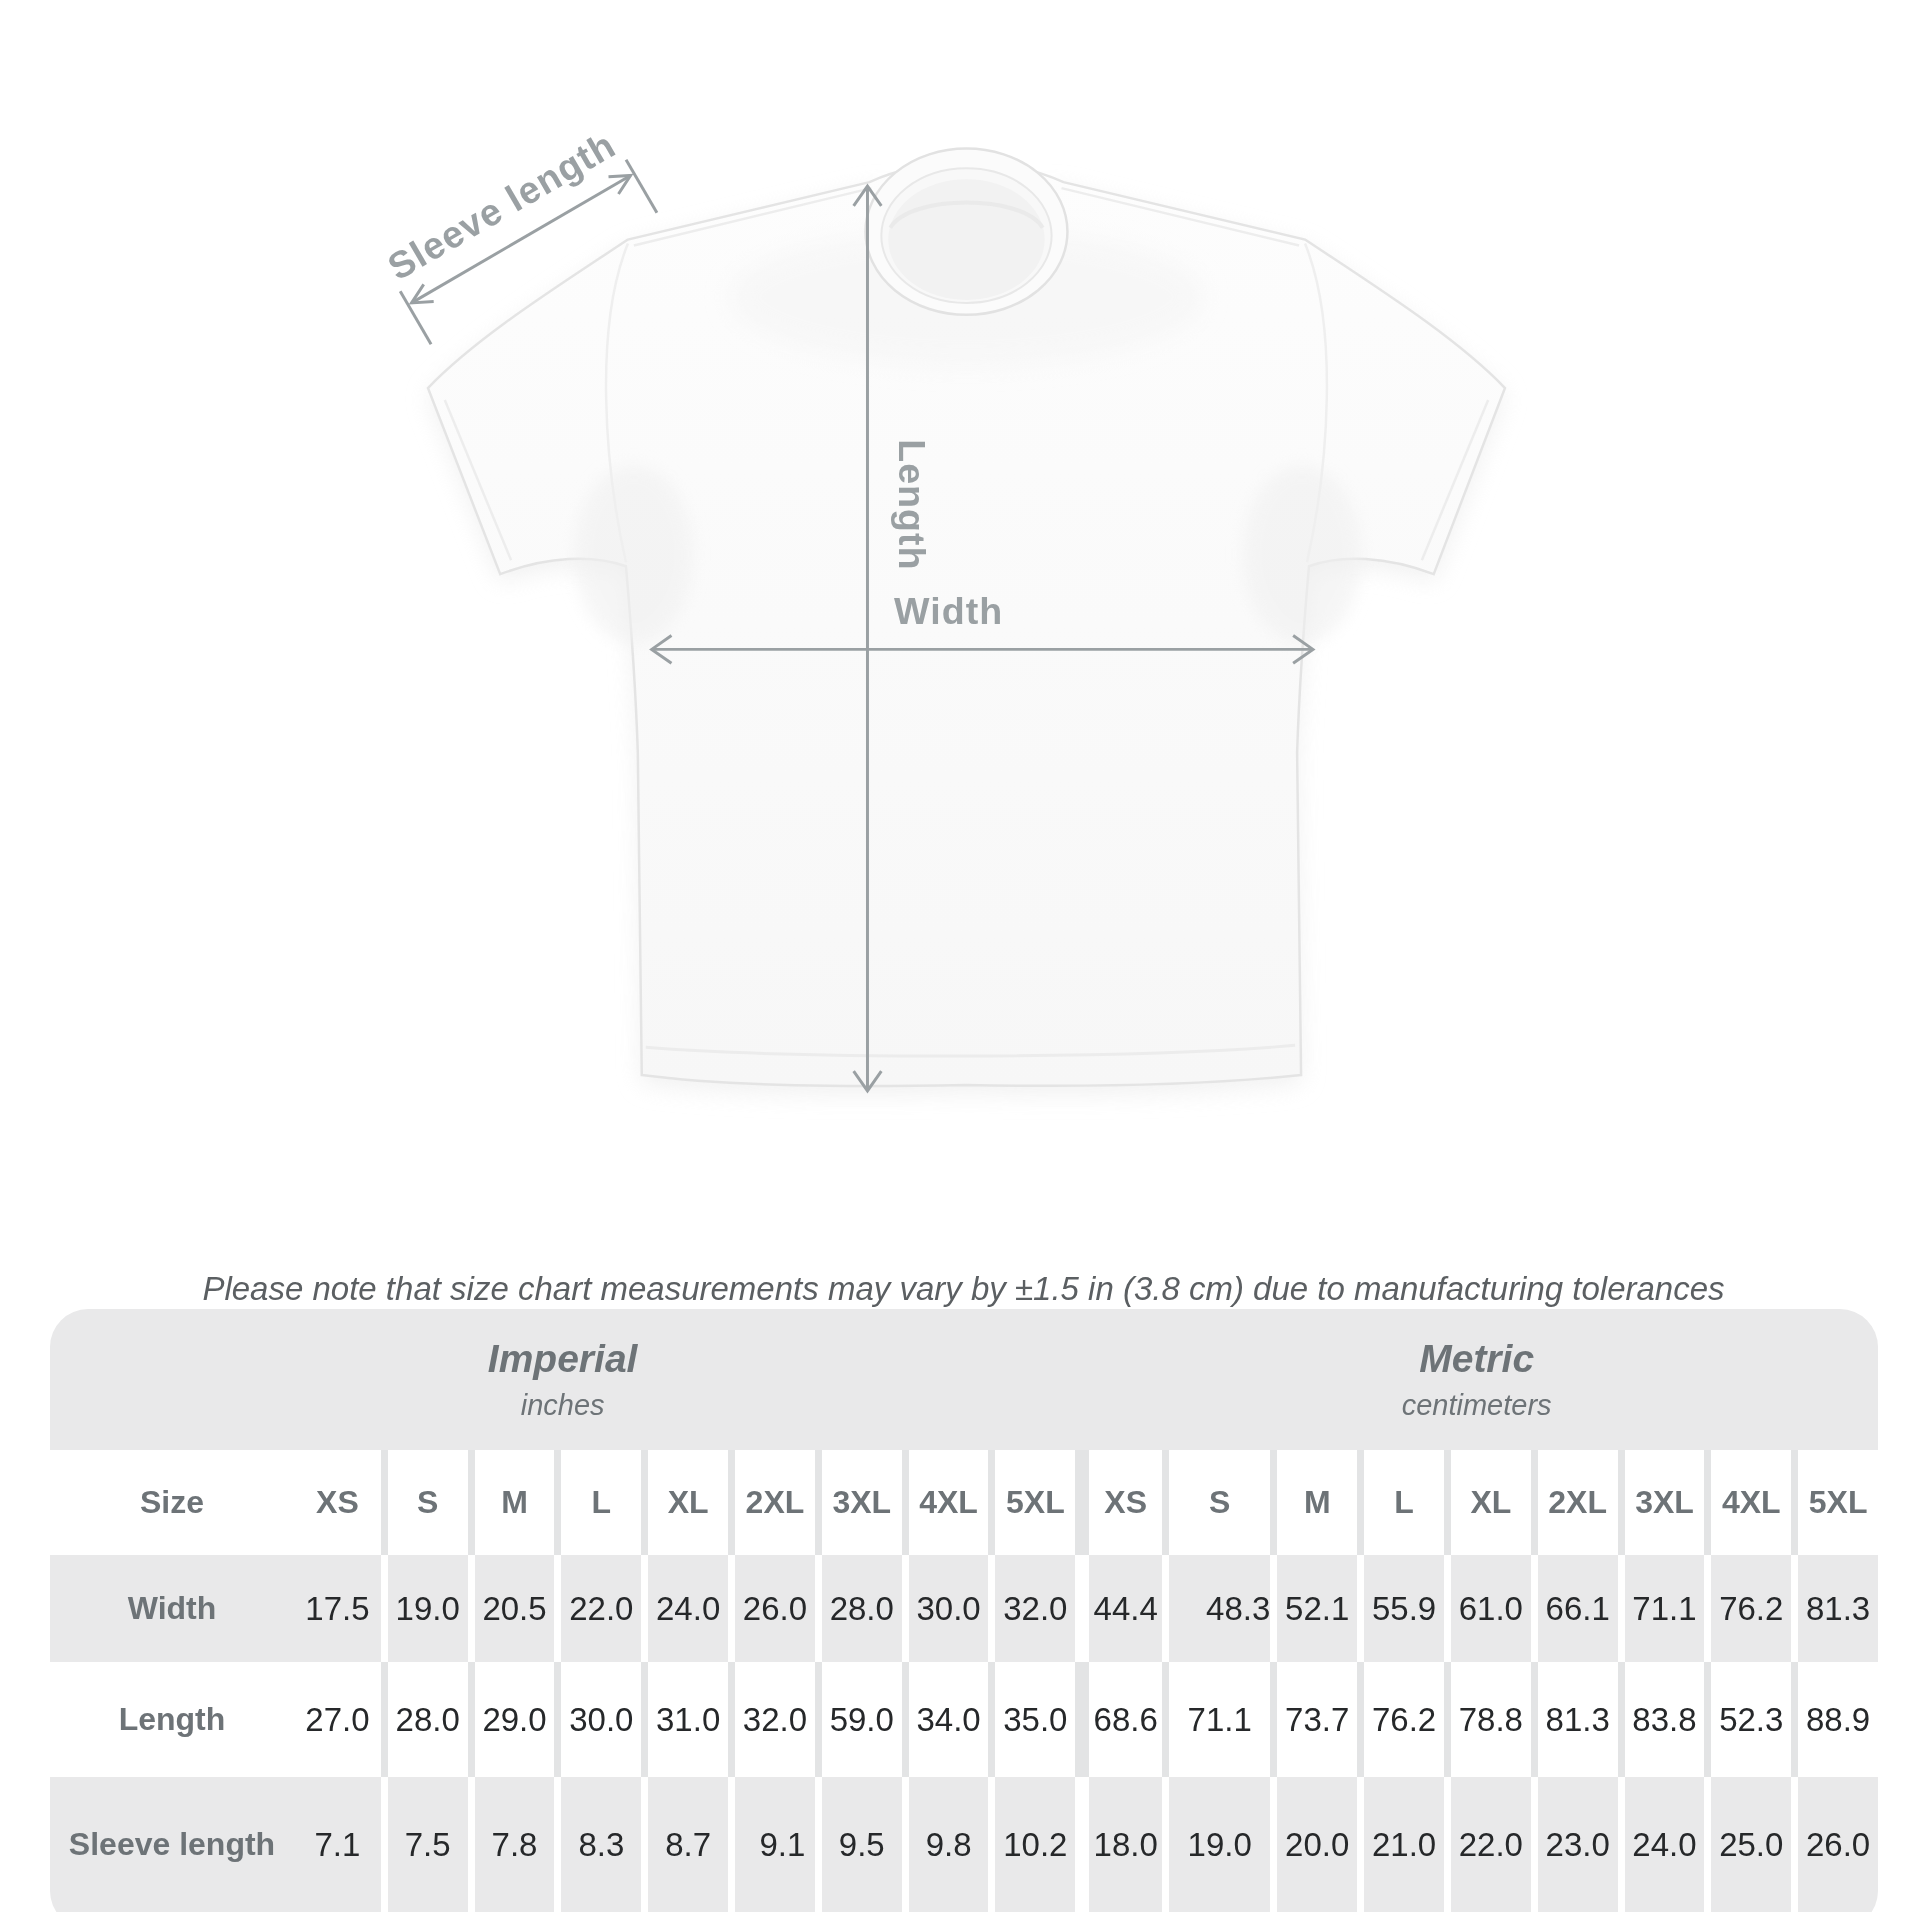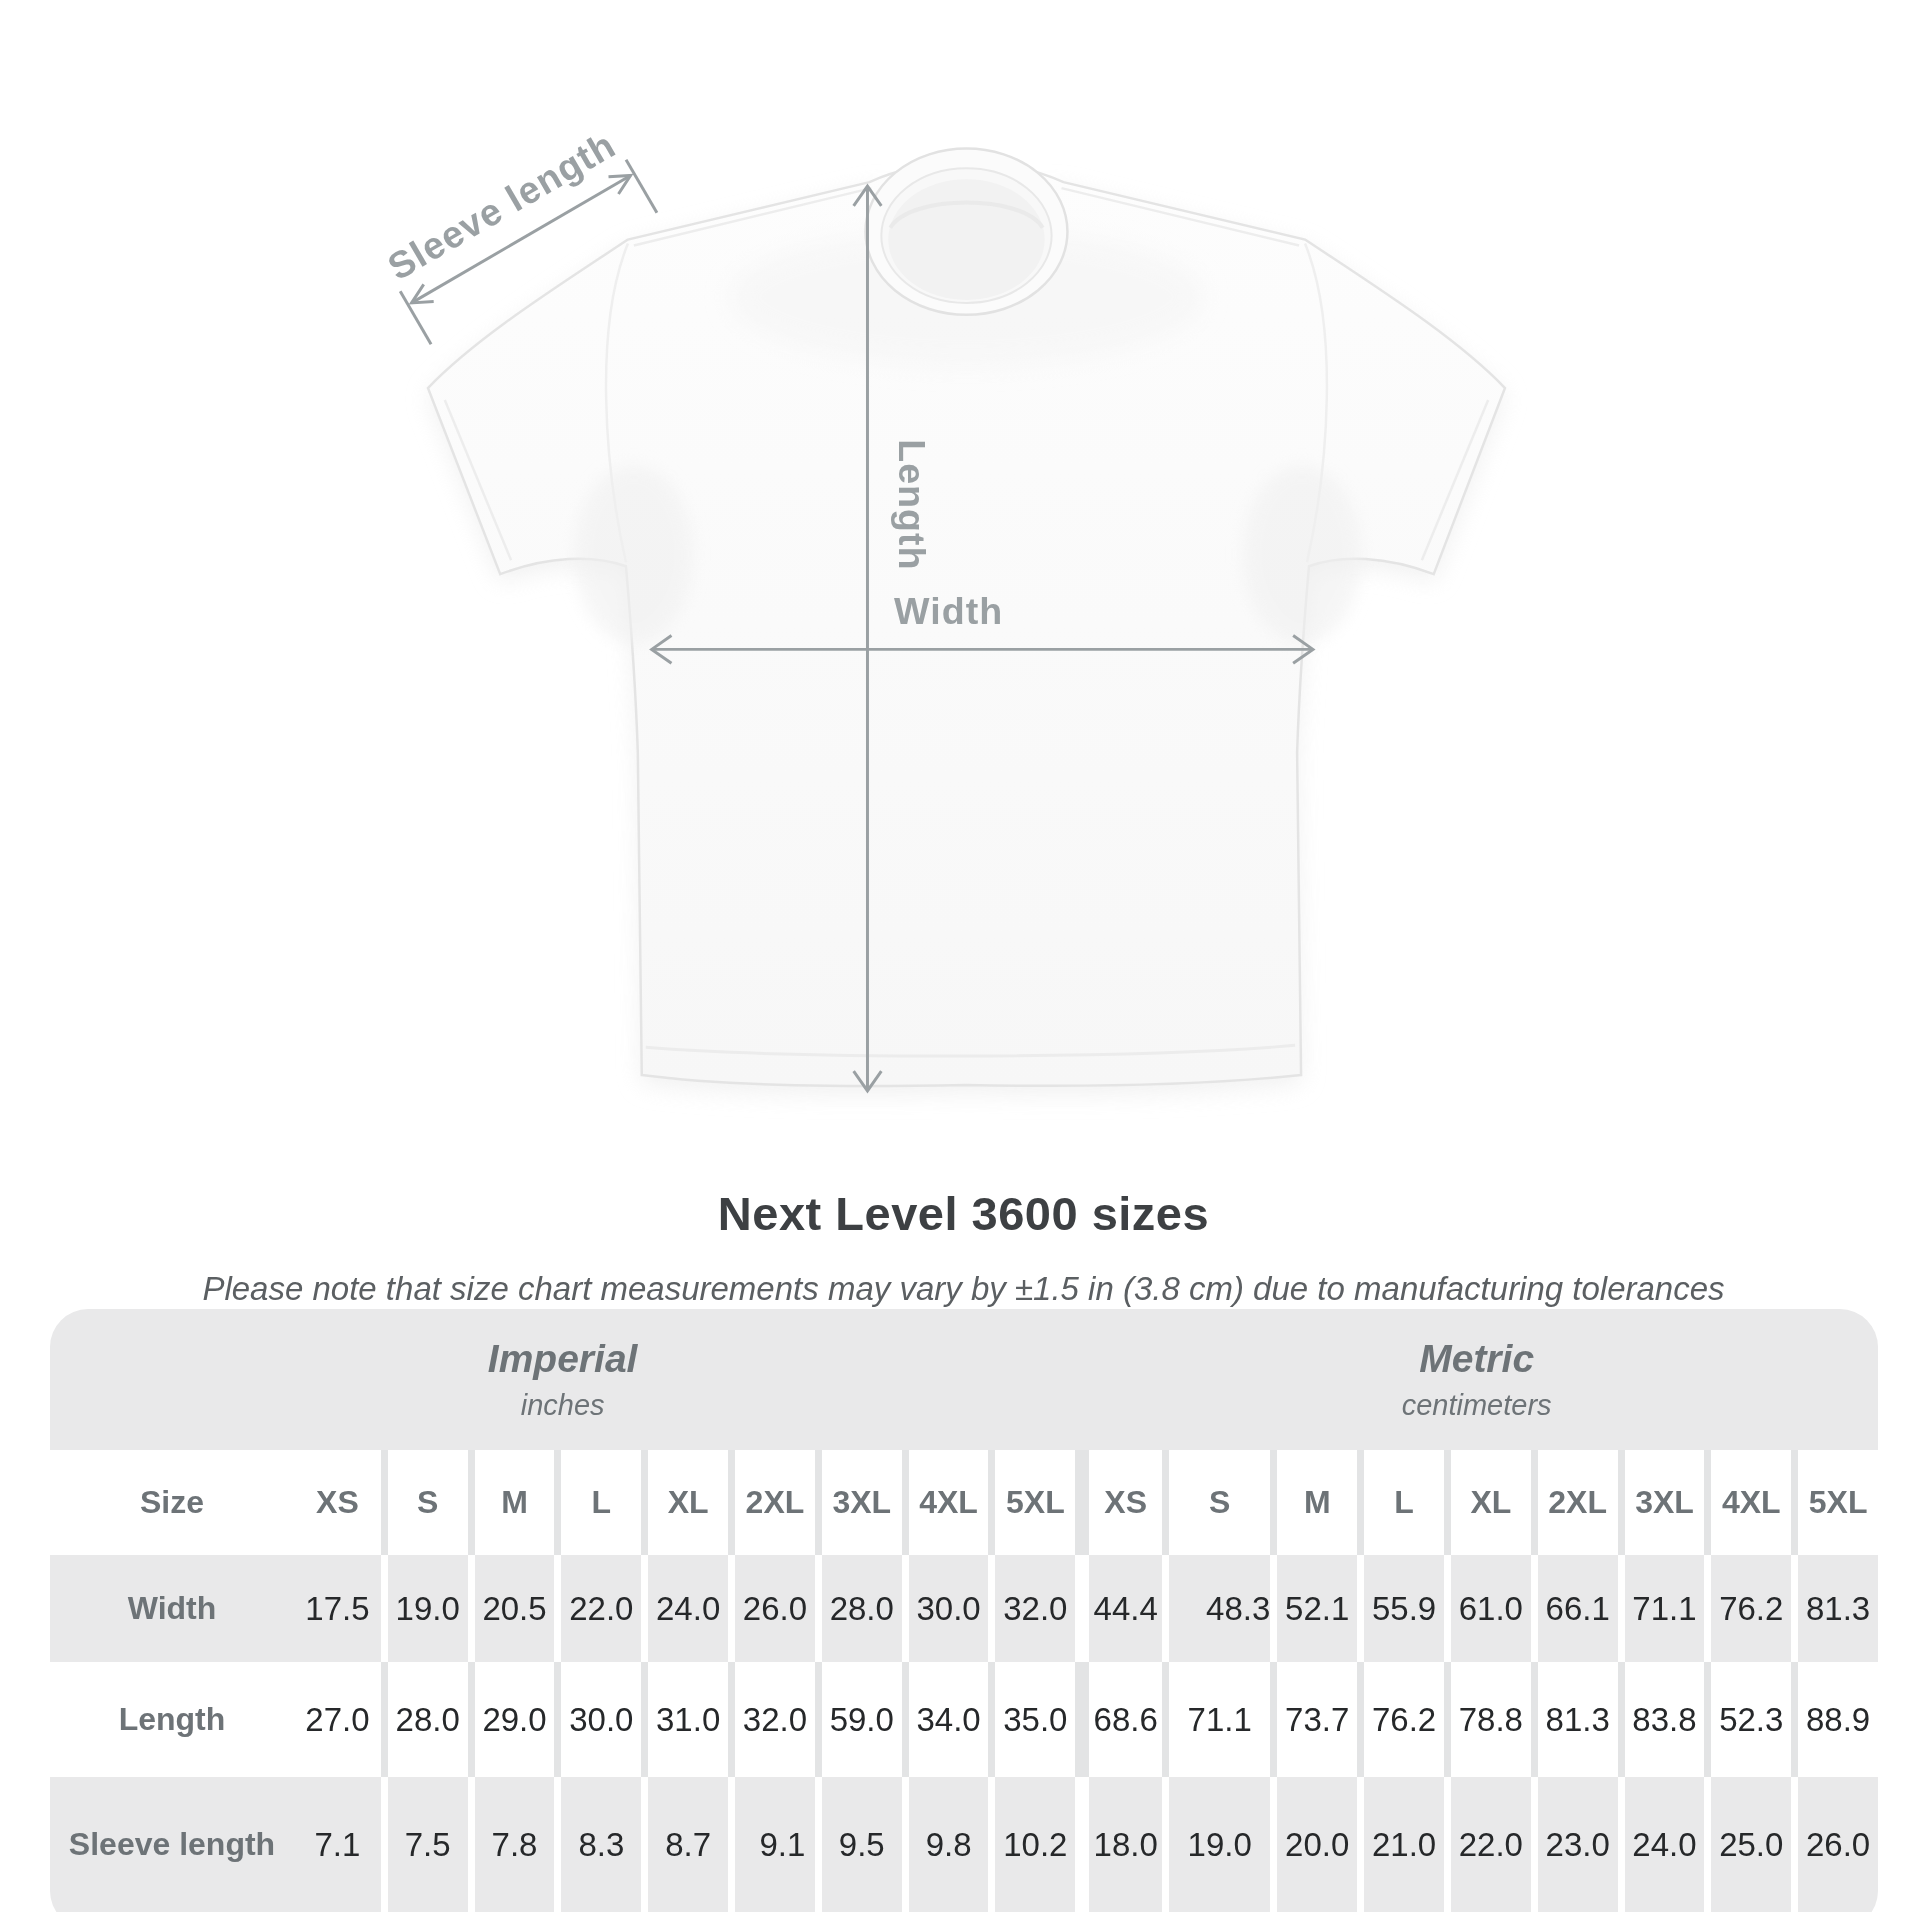--- a/index.html
+++ b/index.html
@@ -122,21 +122,20 @@
 
       <g stroke="#9aa0a3" stroke-width="3" fill="none">
         <line x1="660" y1="656" x2="1324" y2="656"></line>
         <polyline points="678,642 658,656 678,670"></polyline>
         <polyline points="1306,642 1326,656 1306,670"></polyline>
         <text class="annot-text" x="958" y="630" text-anchor="middle" stroke="none">Width</text>
       </g>
     </svg>
   </div>
 
-  <div class="page-title">Next Level 3600 sizes</div>
   <div class="page-subtitle">Please note that size chart measurements may vary by ±1.5 in (3.8 cm) due to manufacturing tolerances</div>
 
   <div class="size-table">
     <div class="cell unit-cell band-imperial">
       <span class="unit-name">Imperial</span>
       <span class="unit-sub">inches</span>
     </div>
     <div class="cell unit-cell band-metric">
       <span class="unit-name">Metric</span>
       <span class="unit-sub">centimeters</span>

